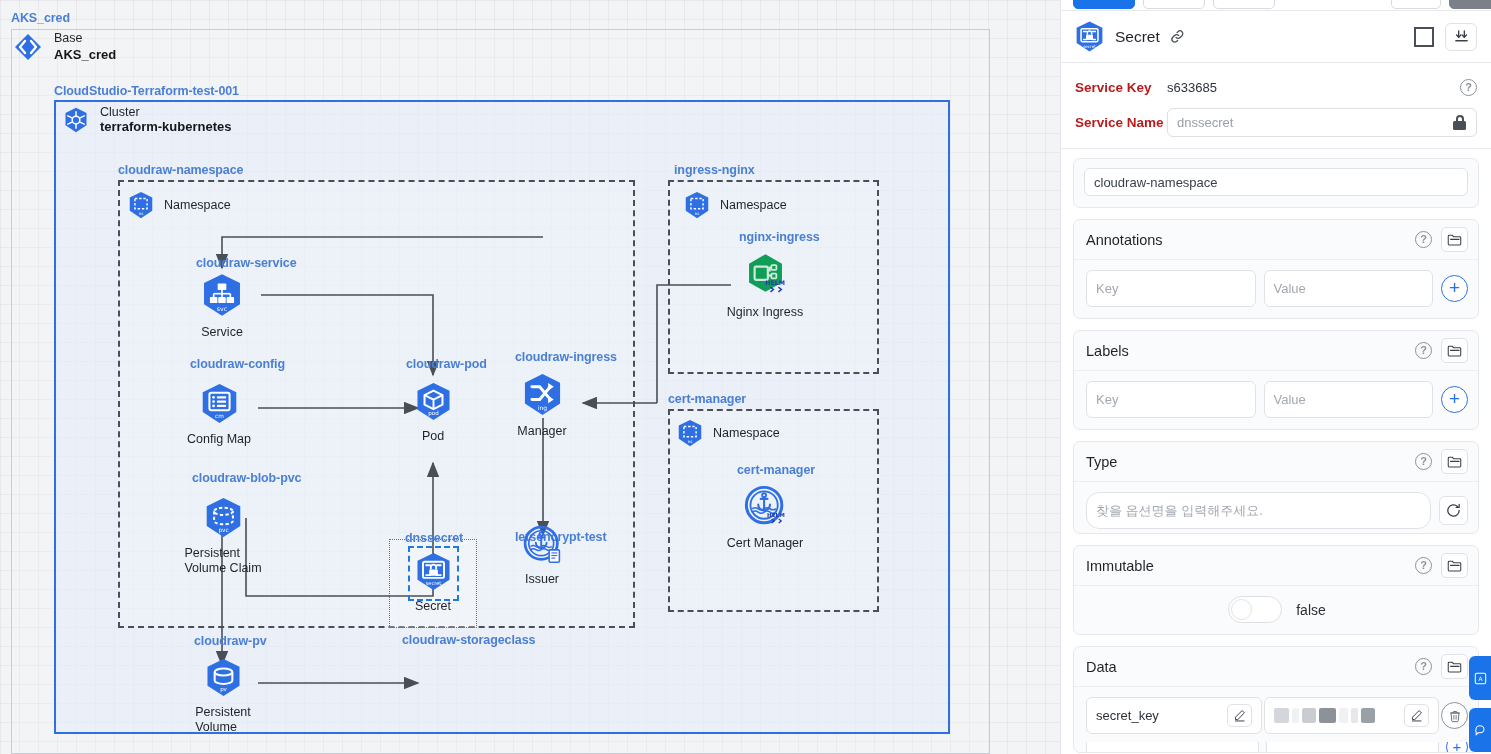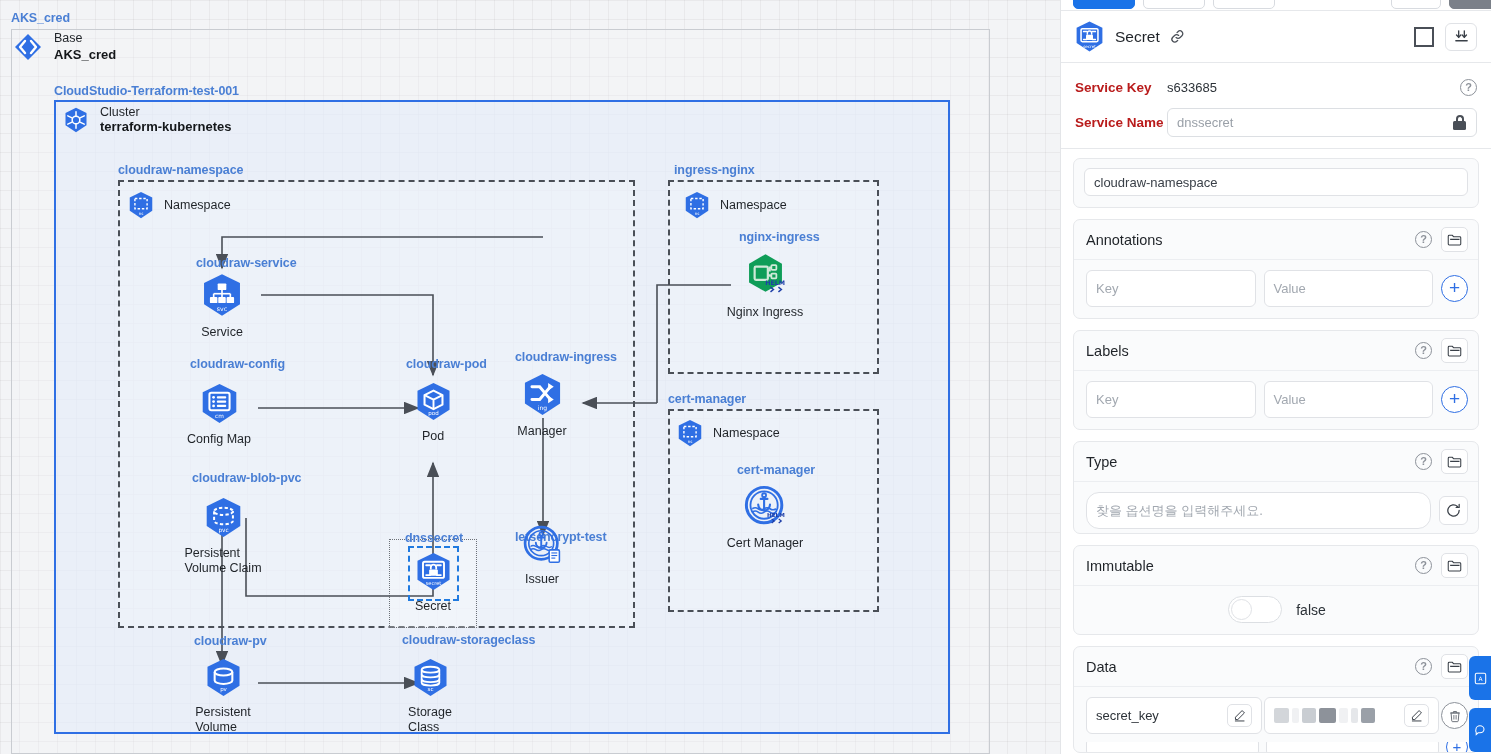--- a/index.html
+++ b/index.html
@@ -372,35 +372,20 @@
       <g fill="none" stroke="#fff" stroke-width="1.6">
         <ellipse cx="16" cy="11.7" rx="6.9" ry="2.7"></ellipse>
         <path d="M9.1 11.7 L9.1 18.3 A6.9 2.7 0 0 0 22.9 18.3 L22.9 11.7"></path>
       </g>
       <text x="16" y="26.7" font-size="4.3" fill="#fff" text-anchor="middle" font-family="DejaVu Sans">pv</text>
     </svg></span>
     <span class="lbl">Persistent
 Volume</span>
   </div>
 
-  <div class="node" style="left:430px; top:657px;">
-    <span class="ico">
-    <svg width="41" height="41" viewBox="0 0 32 32">
-      <path d="M16 1.5 L28.5 7.6 L28.5 22.4 L16 30.5 L3.5 22.4 L3.5 7.6 Z" fill="#2f6fe4"></path>
-      <g fill="none" stroke="#fff" stroke-width="1.4">
-        <ellipse cx="16" cy="9.9" rx="6.9" ry="2.3"></ellipse>
-        <path d="M9.1 9.9 L9.1 13.6 A6.9 2.3 0 0 0 22.9 13.6 L22.9 9.9"></path>
-        <path d="M9.1 13.6 L9.1 17.3 A6.9 2.3 0 0 0 22.9 17.3 L22.9 13.6"></path>
-        <path d="M9.1 17.3 L9.1 20 A6.9 2.3 0 0 0 22.9 20 L22.9 17.3"></path>
-      </g>
-      <text x="16" y="26.9" font-size="4.3" fill="#fff" text-anchor="middle" font-family="DejaVu Sans">sc</text>
-    </svg></span>
-    <span class="lbl">Storage
-Class</span>
-  </div>
 
   <div class="node" style="left:765px; top:251px;">
     <span class="ico">
     <svg width="47" height="47" viewBox="0 0 32 32">
       <path d="M16 2.2 L27.2 8.6 L27.2 21.4 L16 27.8 L4.8 21.4 L4.8 8.6 Z" fill="#0f9d58"></path>
       <rect x="8.6" y="10.6" width="9" height="9" rx="0.9" fill="none" stroke="#cfe9d8" stroke-width="1.5"></rect>
       <g fill="none" stroke="#cfe9d8" stroke-width="1.2">
         <rect x="20" y="9.6" width="3.4" height="3.2" rx="0.5"></rect>
         <rect x="20" y="15.4" width="3.4" height="3.2" rx="0.5"></rect>
         <path d="M17.6 13.4 L19 13.4 L19 11.2 L20 11.2"></path>

